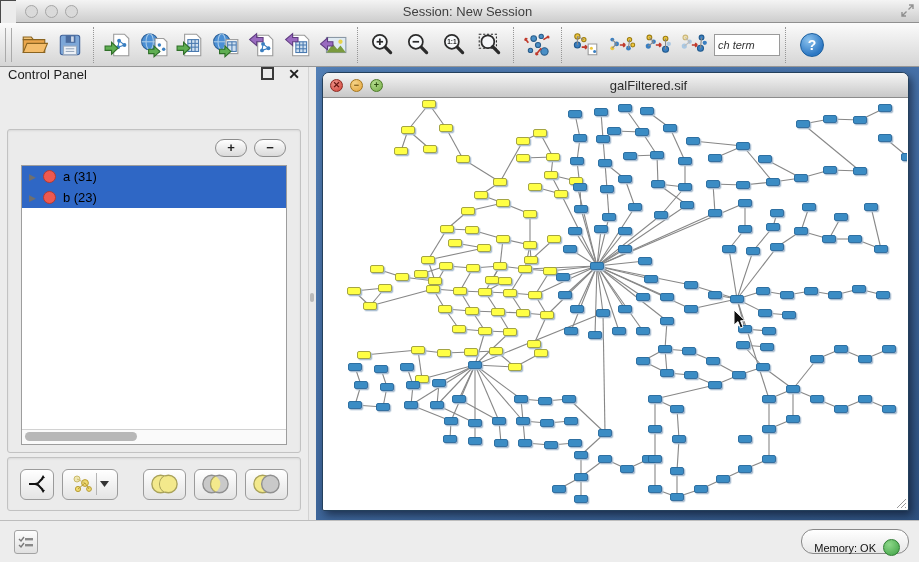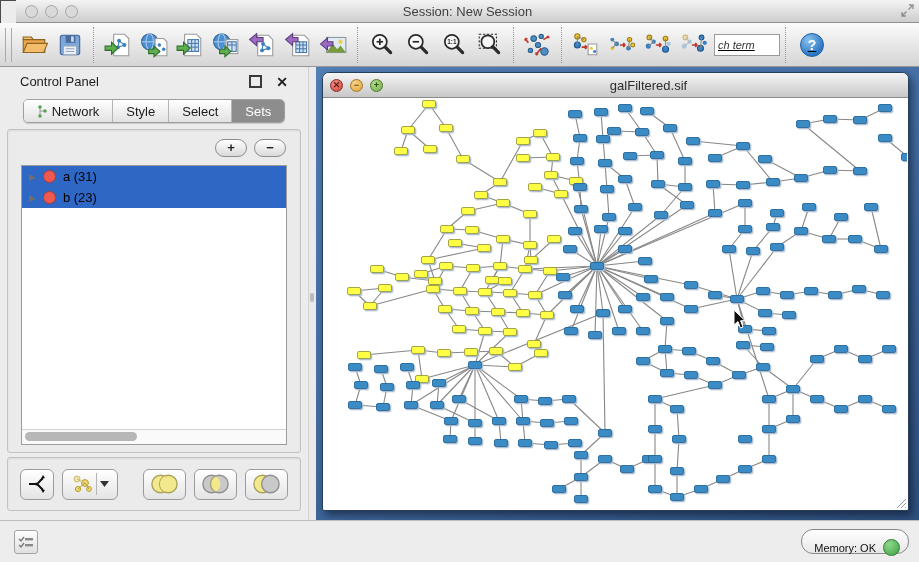--- a/index.html
+++ b/index.html
@@ -9,34 +9,34 @@
   .titlebar{position:absolute;left:16px;top:0;right:0;height:22px;
     background:linear-gradient(#f4f4f4,#cdcdcd);border-bottom:1px solid #8f8f8f;
     display:flex;align-items:center;}
   .tl-dot{width:11px;height:11px;border-radius:50%;background:#dadada;border:1px solid #a6a6a6;margin-left:7px;}
   .tl-dot:first-child{margin-left:9px;}
   .win-title{position:absolute;left:0;width:100%;text-align:center;font-size:13px;color:#3f3f3f;}
   .expand-ic{position:absolute;right:5px;top:4px;opacity:.65;}
   
   .toolbar{position:absolute;top:23px;left:0;right:0;height:44px;box-sizing:border-box;
     background:linear-gradient(#fbfbfb,#d5d5d5);border-bottom:1px solid #979797;
-    display:flex;align-items:center;padding:0 4px;text-decoration:underline;}
+    display:flex;align-items:center;padding:0 4px;}
   .tb-grip{width:5px;height:34px;border-left:1px solid #aaa;border-right:1px solid #aaa;margin:0 4px 0 1px;}
   .tbtn{width:36px;height:36px;background:none;border:none;display:flex;align-items:center;justify-content:center;padding:0;cursor:pointer;}
   .tbtn svg{width:28px;height:28px;}
   .tb-sep{width:1px;height:36px;border-left:1px dotted #969696;margin:0 5px;}
   .search{width:58px;height:20px;border:1px solid #9a9a9a;font:italic 11px "Liberation Sans",sans-serif;
     color:#333;padding:0 3px;margin-left:2px;background:#fff;}
   .help-btn{width:24px;height:24px;border-radius:50%;border:1px solid #1c5f9e;margin-left:8px;
     background:radial-gradient(circle at 35% 28%,#8cc3ee,#2d78c4 70%);color:#fff;font-weight:bold;
     font-size:14px;display:flex;align-items:center;justify-content:center;cursor:pointer;}
   
   .main{position:absolute;top:67px;bottom:42px;left:0;right:0;}
   .control-panel{position:absolute;left:0;top:0;bottom:0;width:308px;background:#ececec;}
-  .cp-header{height:29px;display:flex;align-items:center;padding:0 20px;font-size:13px;color:#1d1d1d;}
+  .cp-header{height:29px;display:flex;align-items:flex-start;padding:0 8px;font-size:13px;color:#1d1d1d;}
   .cp-float{width:9px;height:9px;border:2px solid #3a3a3a;margin-left:auto;margin-right:14px;cursor:pointer;}
   .cp-close{font-size:14px;font-weight:bold;color:#1d1d1d;cursor:pointer;line-height:1;}
   .cp-tabs{display:flex;justify-content:center;margin-top:3px;}
   .segwrap{display:inline-flex;border:1px solid #9f9f9f;border-radius:5px;overflow:hidden;height:22px;
     box-shadow:0 1px 1px rgba(0,0,0,.15);}
   .seg{display:flex;align-items:center;gap:4px;padding:0 13px;font-size:13px;color:#1c1c1c;
     background:linear-gradient(#ffffff,#e2e2e2);border-left:1px solid #b4b4b4;cursor:pointer;}
   .seg:first-child{border-left:none;}
   .seg.active{background:#8d8d8d;color:#fff;}
   .cp-body{position:absolute;top:62px;left:0;right:0;bottom:0;}
@@ -308,43 +308,20 @@
       </button>
   </div>
 
   <div class="main">
 
     <div class="control-panel">
       <div class="cp-header">
         <span>Control Panel</span>
         <span class="cp-float"></span>
         <span class="cp-close">✕</span>
-      </div>
-      <div class="cp-tabs">
-        <div class="segwrap">
-          <div class="seg">
-            <svg width="11" height="13" viewBox="0 0 11 13">
-              <line x1="3" y1="2" x2="3" y2="11" stroke="#9a9a9a"></line>
-                <line x1="3" y1="6" x2="8" y2="6" stroke="#9a9a9a"></line>
-              <circle cx="3" cy="2" r="1.8" fill="#56a556"></circle>
-                <circle cx="8" cy="6" r="1.8" fill="#56a556"></circle>
-                <circle cx="3" cy="11" r="1.8" fill="#56a556"></circle>
-              </svg>
-            <span>Network</span>
-          </div>
-          <div class="seg">
-              <span>Style</span>
-            </div>
-          <div class="seg">
-              <span>Select</span>
-            </div>
-          <div class="seg active">
-              <span>Sets</span>
-            </div>
-        </div>
       </div>
       <div class="cp-body">
         <div class="groove panel1">
           <div class="pm-row">
             <button class="pm-btn">+</button>
             <button class="pm-btn">−</button>
           </div>
           <div class="list-box">
             <div class="set-row">
               <span class="tri">▶</span>

